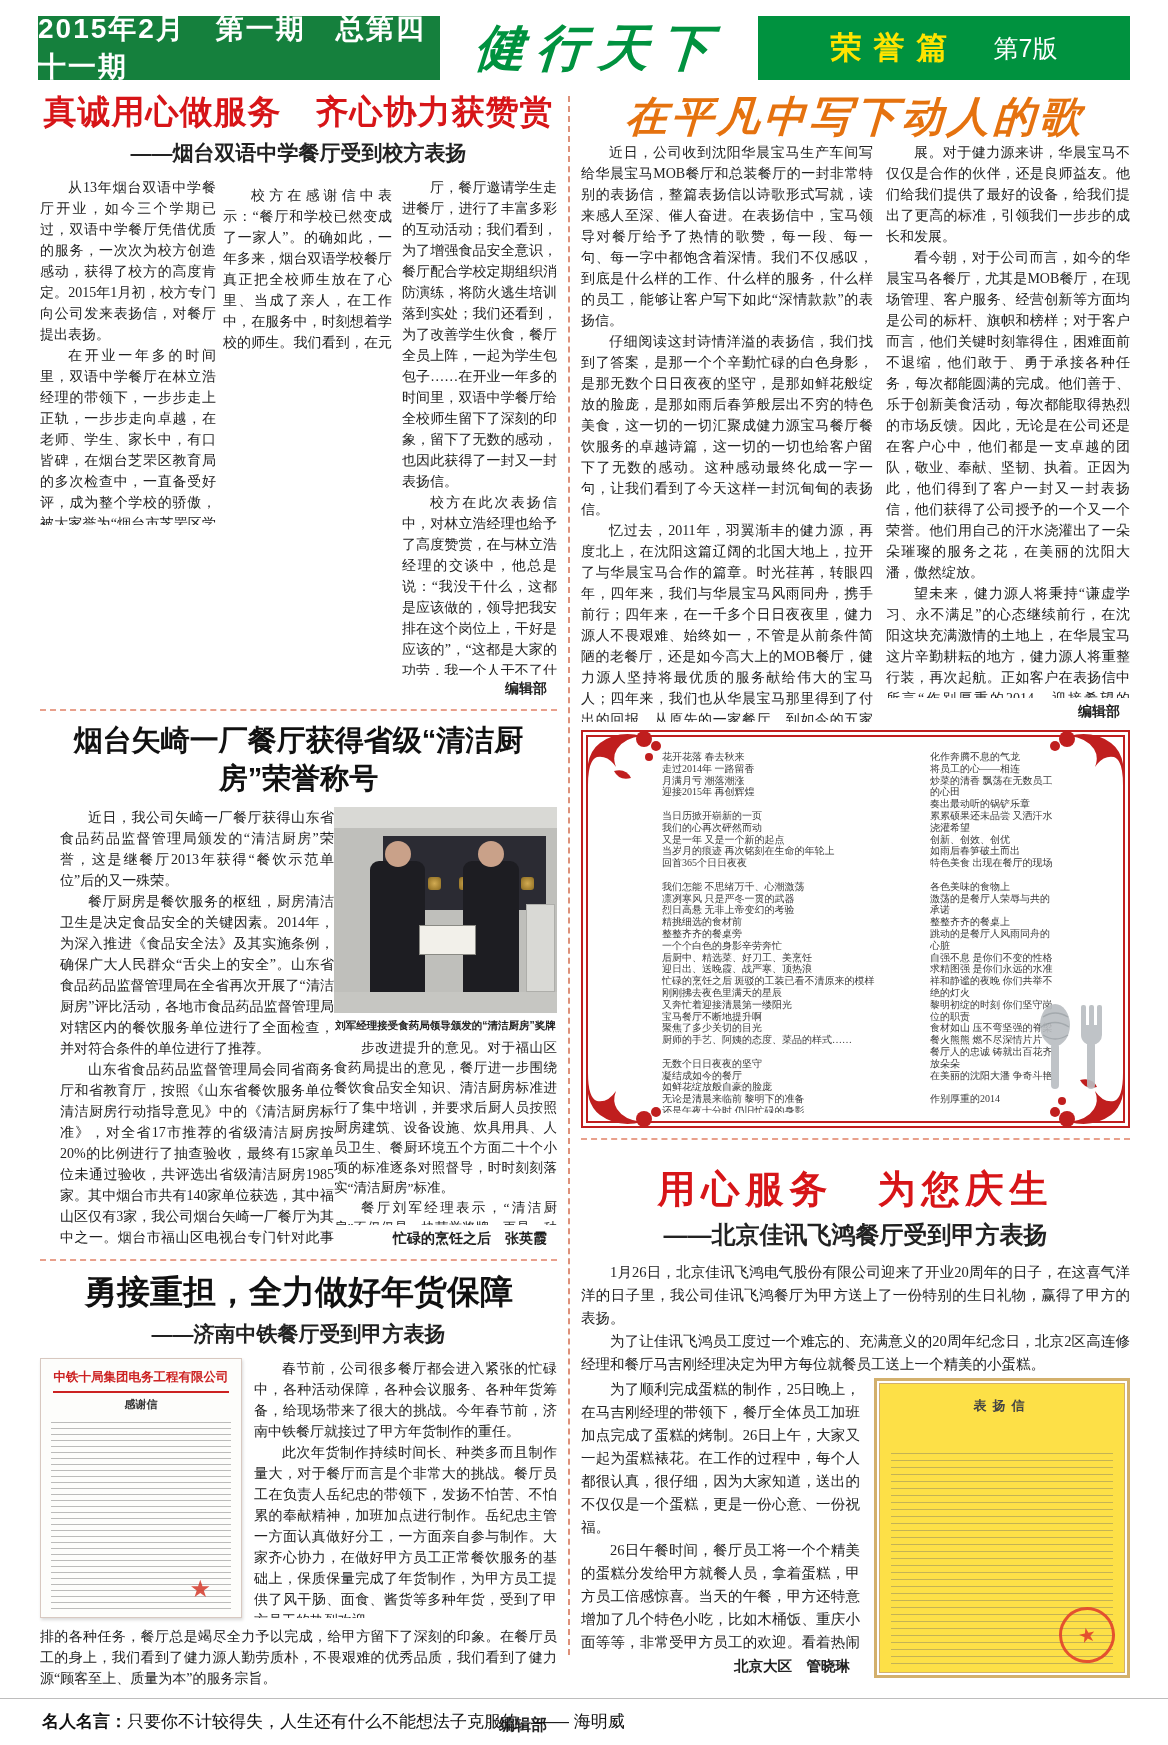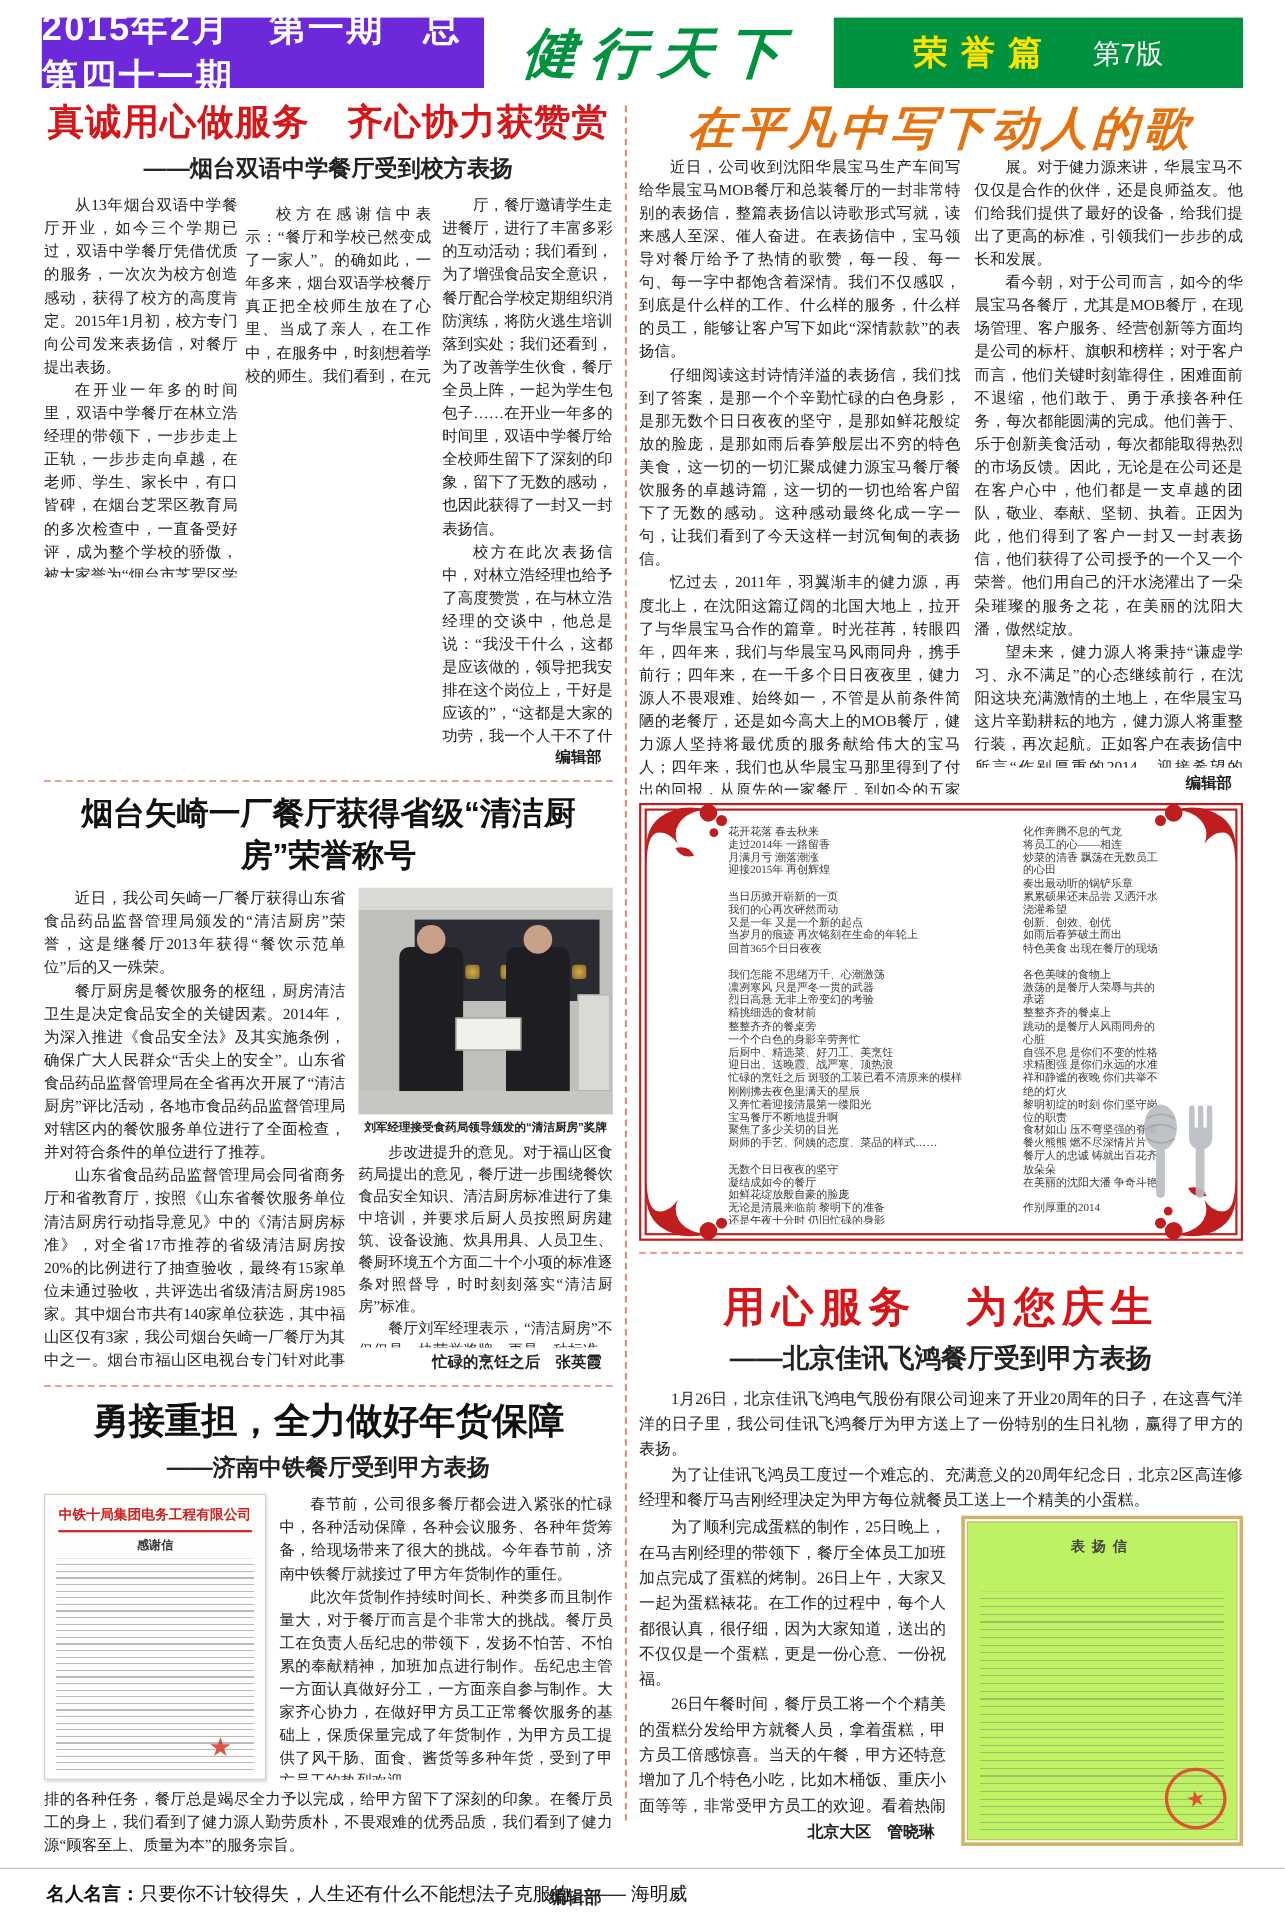--- a/index.html
+++ b/index.html
@@ -1,21 +1,21 @@
 <!DOCTYPE html>
 <html><head>
 <meta charset="utf-8">
 <style>
   html,body{margin:0;padding:0;background:#ffffff;}
   .page{position:relative;width:1168px;height:1745px;background:#fff;overflow:hidden;
         font-family:"Liberation Serif","DejaVu Serif",serif;color:#222;}
   
   .masthead{position:absolute;top:16px;left:38px;right:38px;height:64px;display:flex;}
-  .mh-left{width:402px;background:#6d28d9;color:#fff;display:flex;align-items:center;justify-content:center;
-           font-family:"Liberation Sans",sans-serif;font-weight:bold;font-size:33px;letter-spacing:2px;}
+  .mh-left{width:402px;background:#15803d;color:#fff;display:flex;align-items:center;justify-content:center;
+           font-family:"Liberation Sans",sans-serif;font-weight:bold;font-size:28px;letter-spacing:2px;}
   .mh-center{flex:1;display:flex;align-items:center;justify-content:center;color:#00923f;
              font-size:50px;font-weight:bold;font-style:italic;letter-spacing:12px;
              font-family:"DejaVu Serif",serif;transform:skewX(-4deg);white-space:nowrap;}
   .mh-right{width:372px;background:#00923f;display:flex;align-items:center;justify-content:center;gap:34px;}
   .mh-section{color:#ffe400;font-size:31px;font-weight:bold;letter-spacing:12px;font-family:"Liberation Sans",sans-serif;text-align:right;}
   .mh-page{color:#fff;font-size:25px;font-weight:normal;font-family:"Liberation Sans",sans-serif;}
   
   .content{position:absolute;top:92px;left:40px;right:38px;bottom:50px;display:flex;}
   .half-left{width:517px;flex:0 0 517px;}
   .vdivider{flex:0 0 0;border-left:2px dashed #dd9179;margin:4px 11px 40px 11px;}
@@ -42,21 +42,21 @@
   .lp-photo1{position:absolute;top:23%;left:10%;width:56%;height:27%;background:#7b6570;box-shadow:0 0 0 2px #c795ab;}
   .lp-photo2{position:absolute;bottom:13%;right:7%;width:62%;height:30%;background:#574c52;box-shadow:0 0 0 2px #c795ab;}
   .seal{position:absolute;width:50px;height:50px;border:3px solid #e2432c;border-radius:50%;
         display:flex;align-items:center;justify-content:center;color:#e2432c;font-size:20px;opacity:.9;transform:rotate(-12deg);}
   .lp-seal{right:5px;bottom:4px;}
   .a1-below{height:166px;margin-top:8px;overflow:hidden;text-align:justify;}
   .a1-col3{flex:1;min-width:0;display:flex;flex-direction:column;}
   .a1-col3 .flow{flex:1 1 auto;}
   
   .a3-title{font-size:29px;line-height:38px;font-family:"Liberation Sans",sans-serif;color:#111;margin-top:6px;}
-  .a3-body{display:flex;gap:12px;height:442px;margin-top:10px;font-size:14px;line-height:21px;}
+  .a3-body{display:flex;height:442px;margin-top:10px;font-size:14px;line-height:21px;margin-left:20px;}
   .a3-left{flex:0 0 274px;overflow:hidden;text-align:justify;}
   .a3-right{flex:1;min-width:0;display:flex;flex-direction:column;}
   .photo{position:relative;height:206px;flex:0 0 auto;background:linear-gradient(#d9d9d5 0 10%,#bfbfbb 10% 100%);overflow:hidden;}
   .ph-board{position:absolute;top:14%;left:22%;right:5%;height:36%;background:#2b2b33;}
   .ph-gold{position:absolute;top:34%;width:13px;height:13px;border-radius:3px;filter:blur(.6px);
            background:radial-gradient(#d2ab52,#8a6a20);}
   .ph-fig{position:absolute;bottom:10%;width:25%;height:64%;background:#1d1d22;border-radius:9px 9px 0 0;}
   .ph-fig::before{content:"";position:absolute;top:-20px;left:50%;transform:translateX(-50%);
                   width:26px;height:26px;border-radius:50%;background:#c9a189;}
   .ph-plaque{position:absolute;left:38%;bottom:28%;width:25%;height:14%;background:#f2f0ea;border:1px solid #8a8a84;}
@@ -100,21 +100,21 @@
   .pc-bl{left:-8px;bottom:-10px;transform:scaleY(-1);}
   .pc-br{right:-8px;bottom:-10px;transform:scale(-1,-1);}
   .utensils{position:absolute;right:16px;bottom:28px;opacity:.9;}
   
   .a5-title{color:#d71518;font-size:38px;line-height:46px;letter-spacing:6px;margin-top:26px;}
   .a5-sub{font-size:24px;}
   .a5-intro{font-size:14.5px;line-height:23px;text-align:justify;}
   .a5-main{display:flex;gap:14px;margin-top:2px;height:300px;}
   .a5-col{flex:1;min-width:0;display:flex;flex-direction:column;font-size:14.5px;line-height:23px;}
   .a5-col .flow{flex:1 1 auto;}
-  .letter-gold{flex:0 0 256px;position:relative;background:#bef264;border:3px solid #d3b06c;
+  .letter-gold{flex:0 0 256px;position:relative;background:#fde047;border:3px solid #d3b06c;
                box-shadow:inset 0 0 0 2px #fff, inset 0 0 0 3px #d3b06c;padding:16px 14px 10px 14px;
                box-sizing:border-box;display:flex;flex-direction:column;gap:24px;}
   .lg-doc{font-size:13px;font-weight:bold;letter-spacing:6px;text-align:center;color:#444;margin-bottom:8px;}
   .lg-lines{flex:1;background:repeating-linear-gradient(#0000 0 6px,rgba(90,95,110,.35) 6px 7px);}
   .lg-seal{right:12px;bottom:12px;}
   
   .footer-rule{position:absolute;left:0;right:0;bottom:46px;border-top:1px solid #bdbdbd;}
   .footer-quote{position:absolute;left:42px;bottom:12px;font-size:17px;font-family:"Liberation Sans",sans-serif;color:#111;}
   .fq-label{font-weight:bold;}
 </style>

